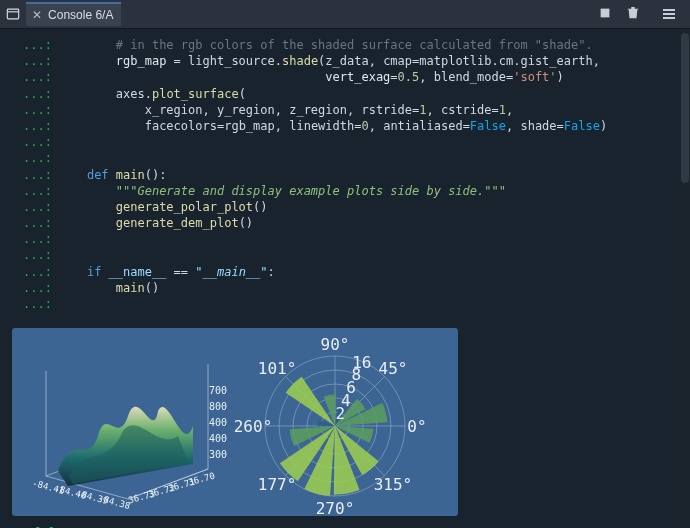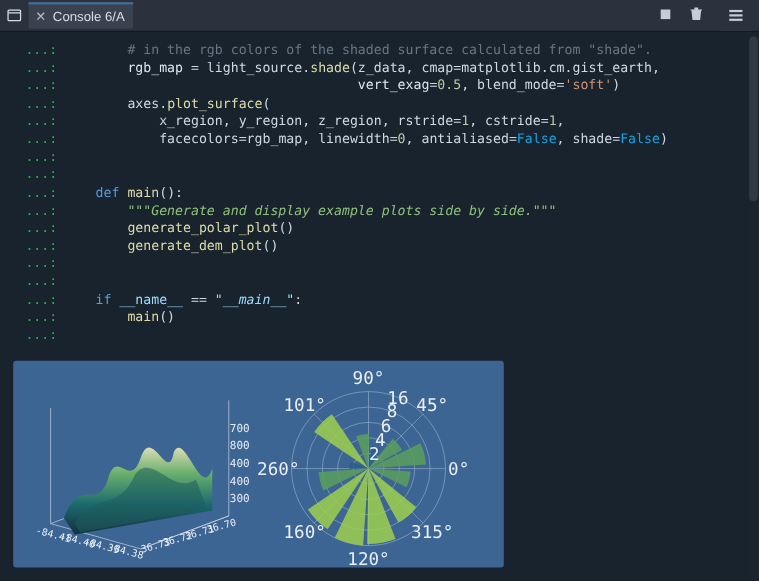--- a/index.html
+++ b/index.html
@@ -210,22 +210,22 @@
               <path d="M0,0 L34.603570782517934,16.877289151379465 A38.5,38.5 0 0,0 38.40621593500324,2.685624239148803 Z" fill="#5a9f5d" opacity="0.85"></path>
             </g>
         </g>
       </svg>
       <div id="angle-ticks">
           <div class="polar-tick" style="left: 187px; top: 90px;">0°</div>
           <div class="polar-tick" style="left: 162.983px; top: 32.0172px;">45°</div>
           <div class="polar-tick" style="left: 105px; top: 8px;">90°</div>
           <div class="polar-tick" style="left: 47.0172px; top: 32.0172px;">101°</div>
           <div class="polar-tick" style="left: 23px; top: 90px;">260°</div>
-          <div class="polar-tick" style="left: 47.0172px; top: 147.983px;">160°</div>
-          <div class="polar-tick" style="left: 105px; top: 172px;">120°</div>
+          <div class="polar-tick" style="left: 47.0172px; top: 147.983px;">177°</div>
+          <div class="polar-tick" style="left: 105px; top: 172px;">270°</div>
           <div class="polar-tick" style="left: 162.983px; top: 147.983px;">315°</div>
         </div>
       <div id="radial-ticks">
           <div class="polar-tick" style="left: 110.358px; top: 77.0657px;">2</div>
           <div class="polar-tick" style="left: 115.715px; top: 64.1314px;">4</div>
           <div class="polar-tick" style="left: 121.073px; top: 51.1971px;">6</div>
           <div class="polar-tick" style="left: 126.43px; top: 38.2627px;">8</div>
           <div class="polar-tick" style="left: 131.788px; top: 25.3284px;">16</div>
         </div>
     </div>

